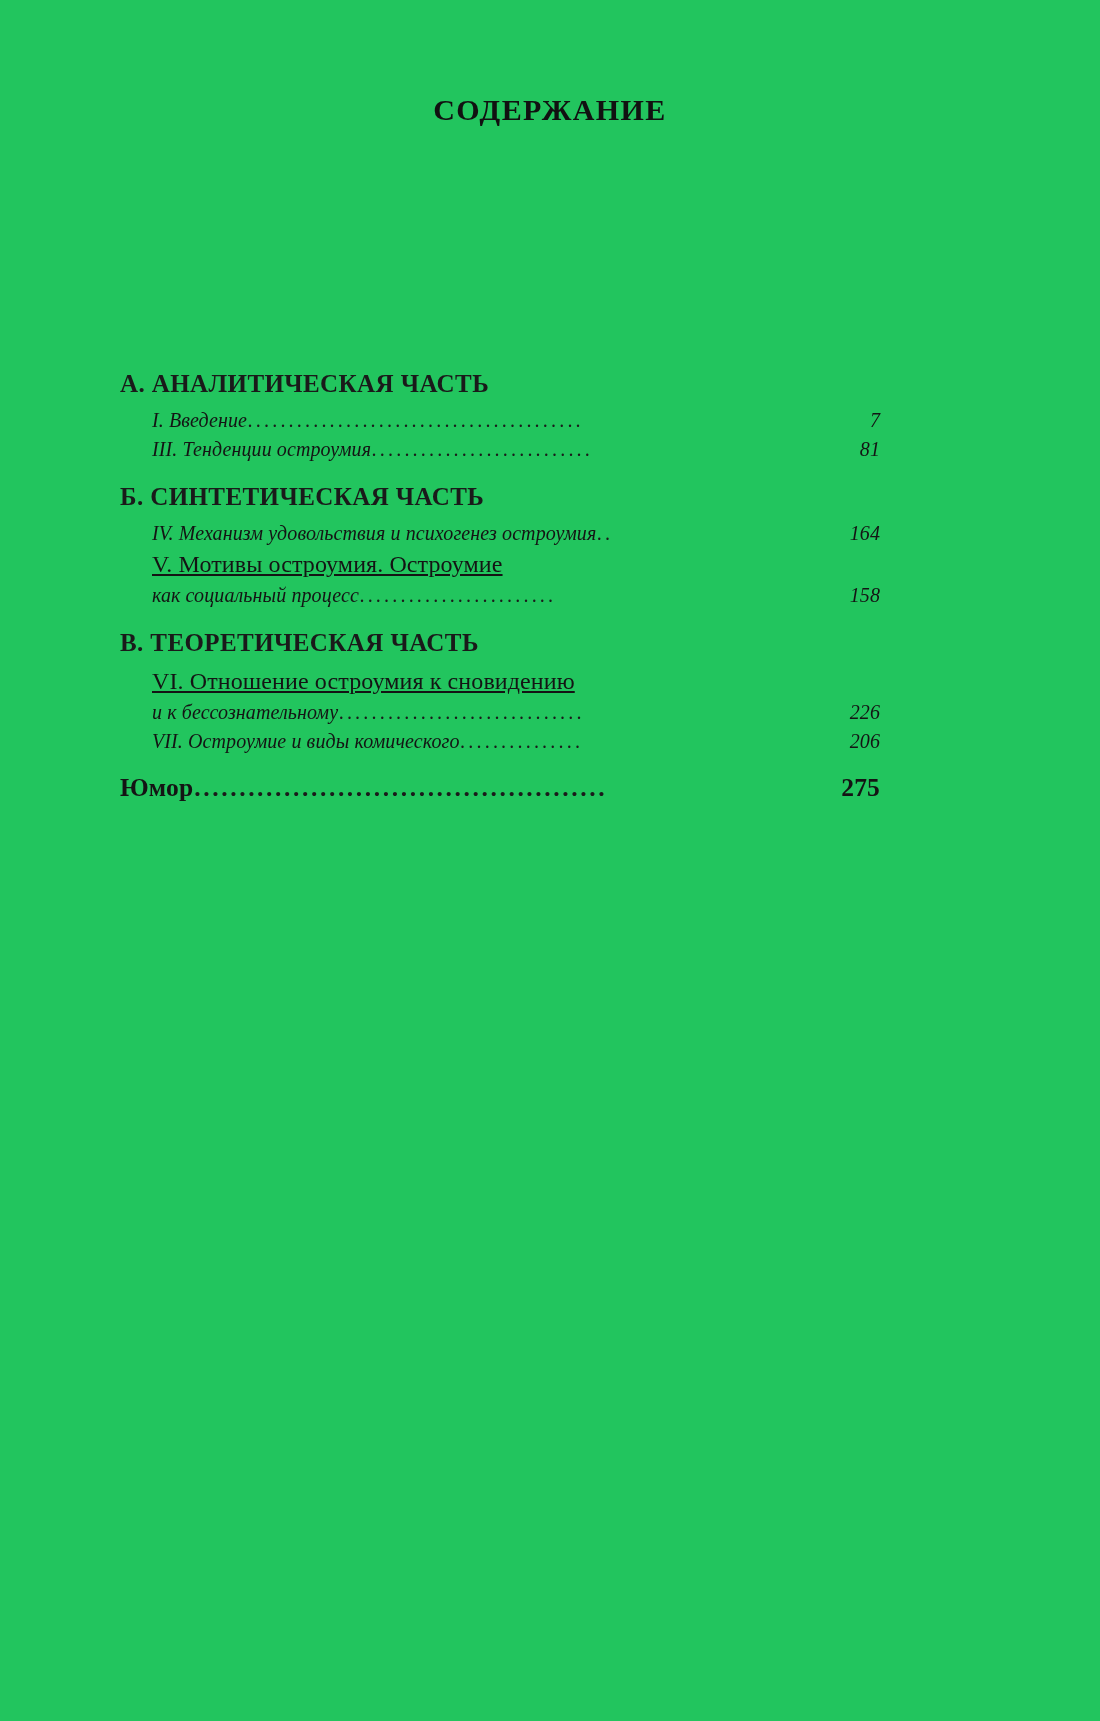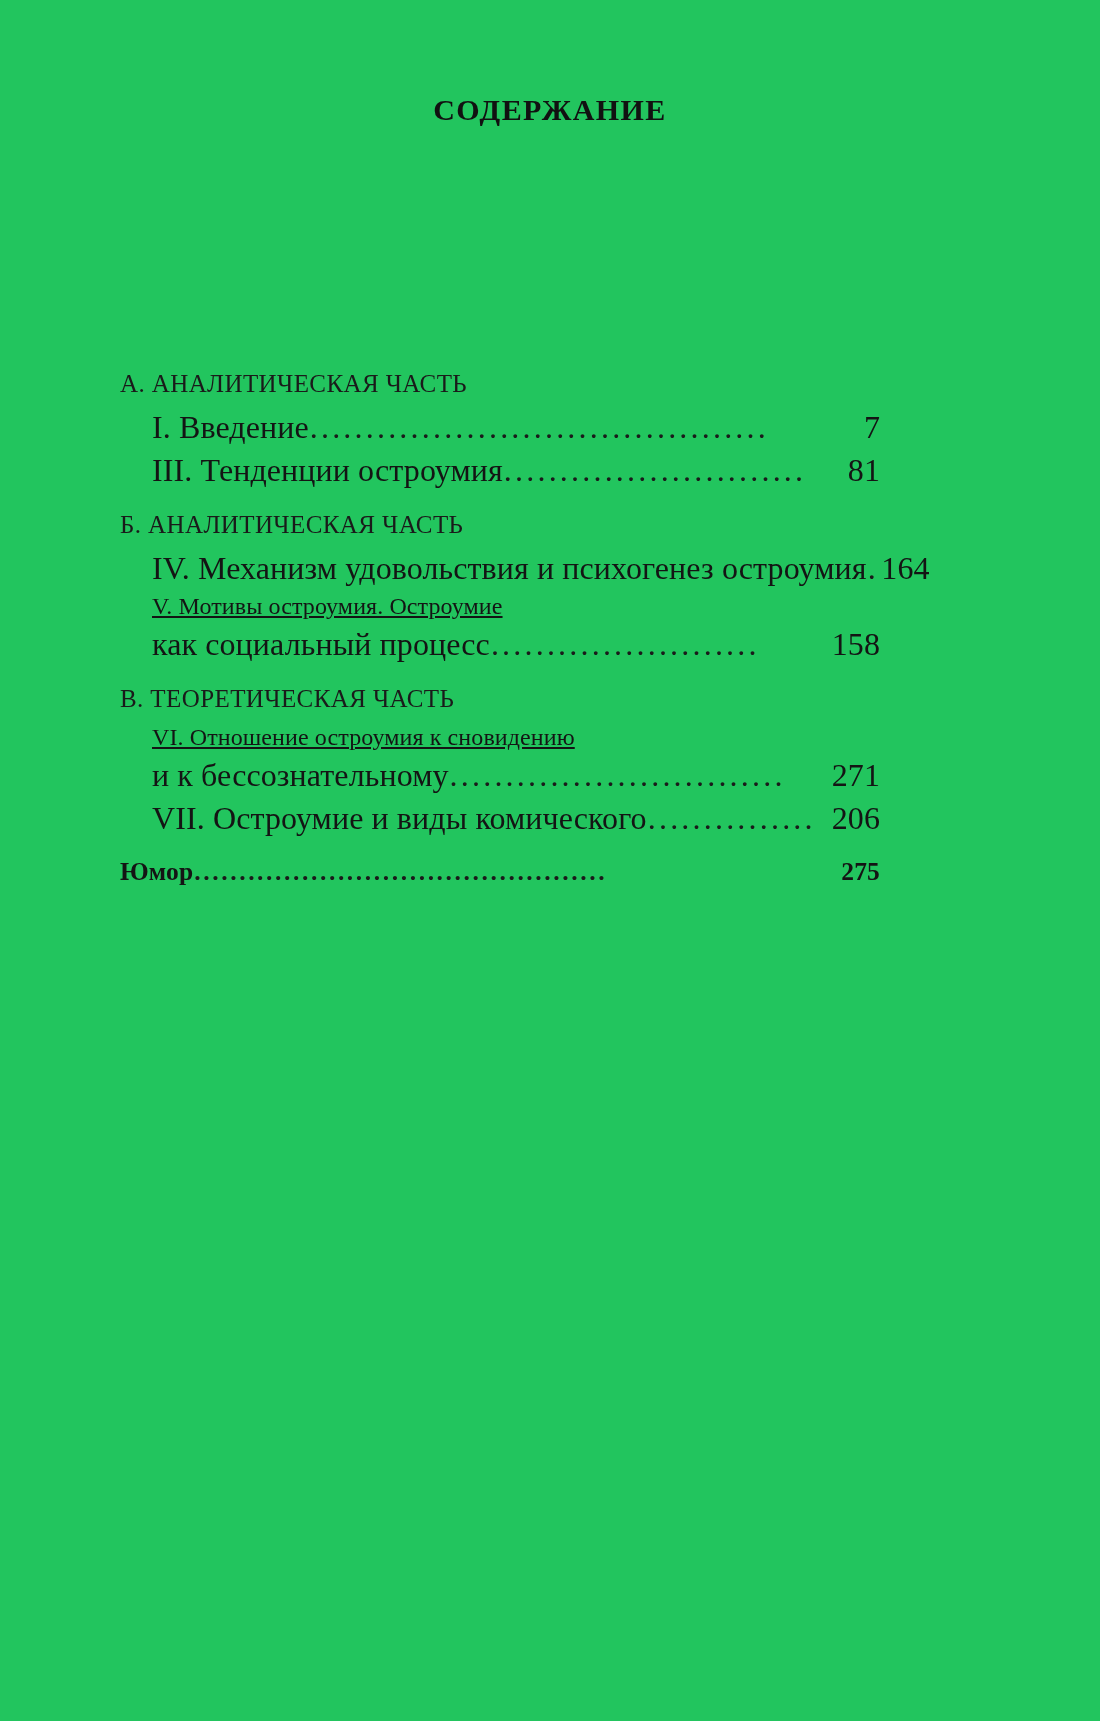--- a/index.html
+++ b/index.html
@@ -85,29 +85,31 @@
     letter-spacing: 2.6px;
     font-weight: bold;
   }
 
   
   .part {
     font-size: 25px;
     letter-spacing: 0.4px;
     margin-bottom: 11px;
     color: #1a1a1a;
+    font-weight: bold;
   }
 
   
   .chapter {
-    font-size: 32px;
+    font-size: 20px;
     margin-left: 32px;
     width: calc(100% - 32px);
     margin-bottom: 6px;
     letter-spacing: 0.1px;
+    font-style: italic;
   }
   .chapter .pg {
     width: 56px;
   }
   
   .chapter-line1 {
     font-size: 24px;
     margin-left: 32px;
     margin-bottom: 6px;
     letter-spacing: 0.1px;
@@ -146,21 +148,21 @@
 
 
       <div class="row chapter">
         <span class="txt">III. Тенденции остроумия </span>
         <span class="leader">...........................</span>
         <span class="pg">81</span>
       </div>
     </div>
 
     <div class="group">
-      <div class="part">Б. АНАЛИТИЧЕСКАЯ ЧАСТЬ</div>
+      <div class="part">Б. СИНТЕТИЧЕСКАЯ ЧАСТЬ</div>
 
       <div class="row chapter">
         <span class="txt">IV. Механизм удовольствия и психогенез остроумия</span>
         <span class="leader">..</span>
         <span class="pg">164</span>
       </div>
 
       <div class="chapter-line1">V. Мотивы остроумия. Остроумие</div>
       <div class="row chapter">
         <span class="txt">как социальный процесс</span>
@@ -169,21 +171,21 @@
       </div>
     </div>
 
     <div class="group last">
       <div class="part">В. ТЕОРЕТИЧЕСКАЯ ЧАСТЬ</div>
 
       <div class="chapter-line1">VI. Отношение остроумия к сновидению</div>
       <div class="row chapter">
         <span class="txt">и к бессознательному</span>
         <span class="leader">..............................</span>
-        <span class="pg">271</span>
+        <span class="pg">226</span>
       </div>
 
       <div class="row chapter">
         <span class="txt">VII. Остроумие и виды комического</span>
         <span class="leader">...............</span>
         <span class="pg">206</span>
       </div>
     </div>
 
     <div class="row entry-top gap-before-top">

